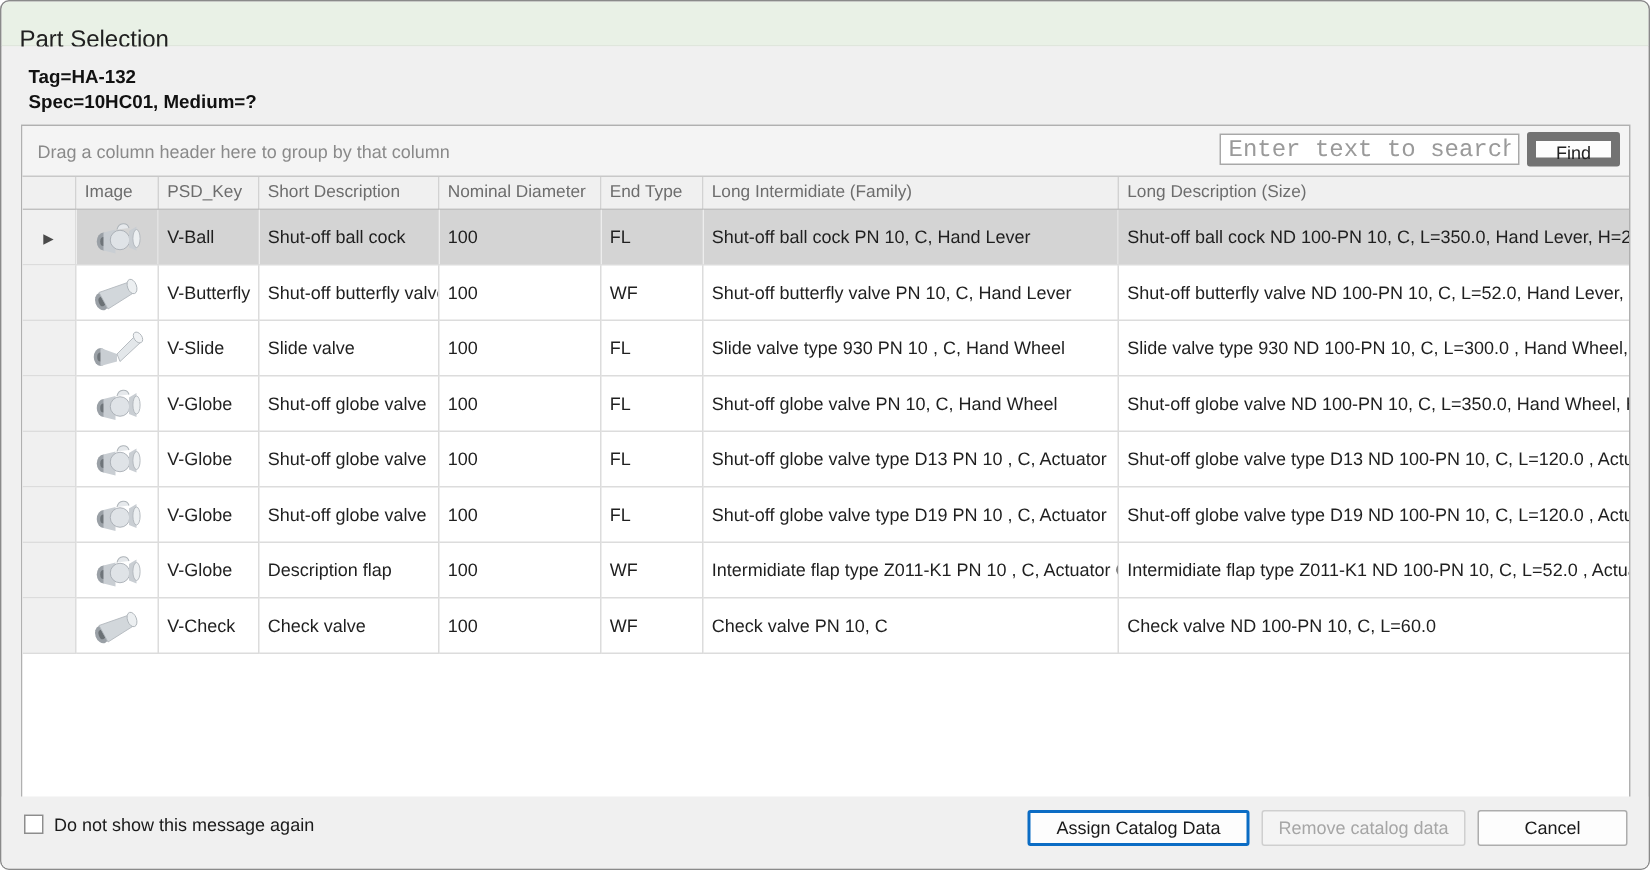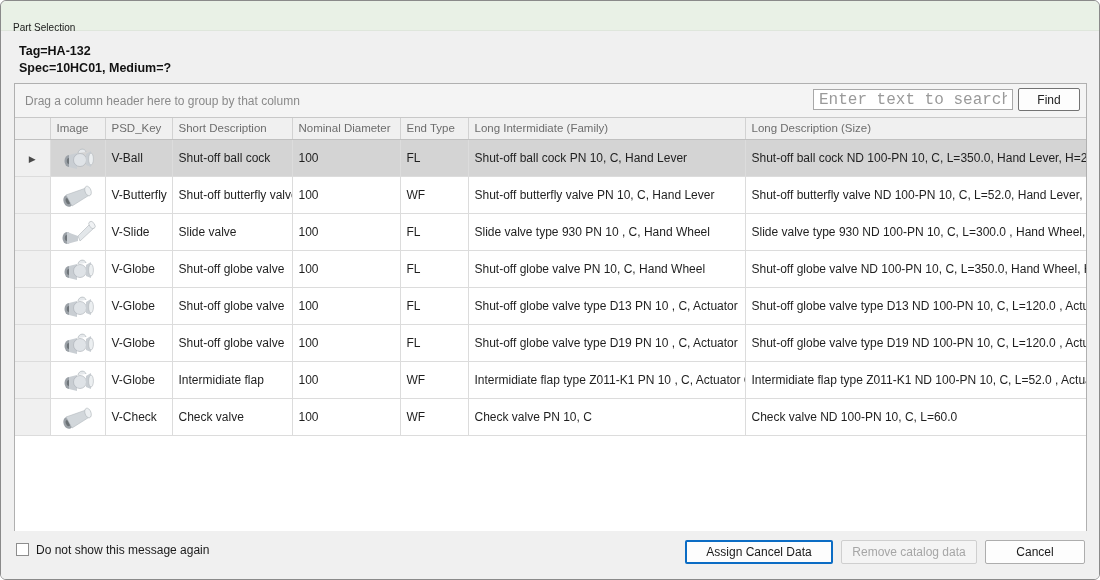--- a/index.html
+++ b/index.html
@@ -13,21 +13,21 @@
     position:relative;width:1100px;height:580px;box-sizing:border-box;
     border:1px solid #8a8a8a;border-radius:6px;background:#f0f0f0;overflow:hidden;
   }
   .titlebar{
     height:30px;box-sizing:border-box;
     background:#e9f1e6;
     border-bottom:1px solid #dfe6dc;
     display:flex;align-items:center;padding:0 0 0 12px;
     border-radius:5px 5px 0 0;
   }
-  .title-text{font-size:10px;color:#202020;margin-top:23px;}
+  .title-text{font-size:16px;color:#202020;margin-top:23px;}
   .body-area{
     position:absolute;left:0;right:0;top:30px;bottom:0;background:#f0f0f0;
   }
   .tag-block{
     padding:12px 12px 8px 18px;font-weight:bold;font-size:12.5px;line-height:17px;color:#111;
   }
   .panel{
     position:absolute;left:13px;top:52px;width:1073px;height:480px;
     box-sizing:border-box;border:1px solid #b0b0b0;background:#ffffff;
   }
@@ -43,21 +43,21 @@
   }
   .search-input{
     width:200px;height:21px;box-sizing:border-box;
     border:1px solid #a8a8a8;background:#fff;font-size:16px;
     padding:0 5px;color:#333;font-family:Liberation Mono, monospace;
     border-radius:0;outline:none;
   }
   .search-input::placeholder{color:#9a9a9a;}
   .find-btn{
     width:62px;height:23px;box-sizing:border-box;background:#fdfdfd;
-    border:1px solid #737373;font-size:12px;color:#222;cursor:pointer;
+    border:6px solid #737373;font-size:12px;color:#222;cursor:pointer;
     font-family:"Liberation Sans", sans-serif;border-radius:2px;
   }
   .grid{
     position:absolute;left:0;right:0;top:34px;bottom:0;background:#fff;overflow:hidden;
   }
   table.g{border-collapse:collapse;table-layout:fixed;width:1180px;}
   table.g th{
     height:21px;box-sizing:border-box;background:#f0f0f0;
     border-right:1px solid #d2d2d2;border-bottom:1px solid #c0c0c0;
     font-weight:normal;font-size:11.5px;color:#6d6d6d;text-align:left;
@@ -279,21 +279,21 @@
                 <td class="imgcell"><span><svg class="valve" viewBox="0 0 40 28">
                       <ellipse cx="11" cy="17" rx="4.5" ry="6" fill="#9aa0a6"></ellipse>
                       <ellipse cx="11" cy="17" rx="2.2" ry="3" fill="#6e7479"></ellipse>
                       <path d="M11 11 L19 9 L19 25 L11 23 Z" fill="#c9ced3"></path>
                       <circle cx="22" cy="16" r="6.5" fill="#dfe3e7" stroke="#a7adb3" stroke-width="0.6"></circle>
                       <path d="M28 10 L33 7 L33 23 L28 21 Z" fill="#c9ced3"></path>
                       <ellipse cx="33" cy="15" rx="2.4" ry="6" fill="#eceff1" stroke="#b0b6bb" stroke-width="0.6"></ellipse>
                       <path d="M20 9 C21 4, 27 4, 28 8" fill="#e6e9ec" stroke="#aeb4b9" stroke-width="0.7"></path>
                     </svg></span></td>
                 <td>V-Globe</td>
-                <td>Intermidiate flap</td>
+                <td>Description flap</td>
                 <td>100</td>
                 <td>WF</td>
                 <td>Intermidiate flap type Z011-K1 PN 10 , C, Actuator Cen.</td>
                 <td>Intermidiate flap type Z011-K1 ND 100-PN 10, C, L=52.0 , Actuator Cen.</td>
               </tr>
               <tr class="">
                 <td class="ind"></td>
                 <td class="imgcell"><span><svg class="valve" viewBox="0 0 40 28">
                       <ellipse cx="10" cy="20" rx="4.5" ry="6" fill="#9aa0a6" transform="rotate(-20 10 20)"></ellipse>
                       <ellipse cx="10" cy="20" rx="2.2" ry="3.2" fill="#6b7175" transform="rotate(-20 10 20)"></ellipse>
@@ -329,20 +329,20 @@
       </div>
 
     </div>
 
     <div class="footer">
       <div class="chk-row">
         <span class="chk"></span>
         <span class="chk-label">Do not show this message again</span>
       </div>
       <div class="btn-row">
-        <button class="btn primary">Assign Cancel Data</button>
+        <button class="btn primary">Assign Catalog Data</button>
         <button class="btn disabled">Remove catalog data</button>
         <button class="btn plain">Cancel</button>
       </div>
     </div>
 
   </div>
 </div>
 
 </body></html>

